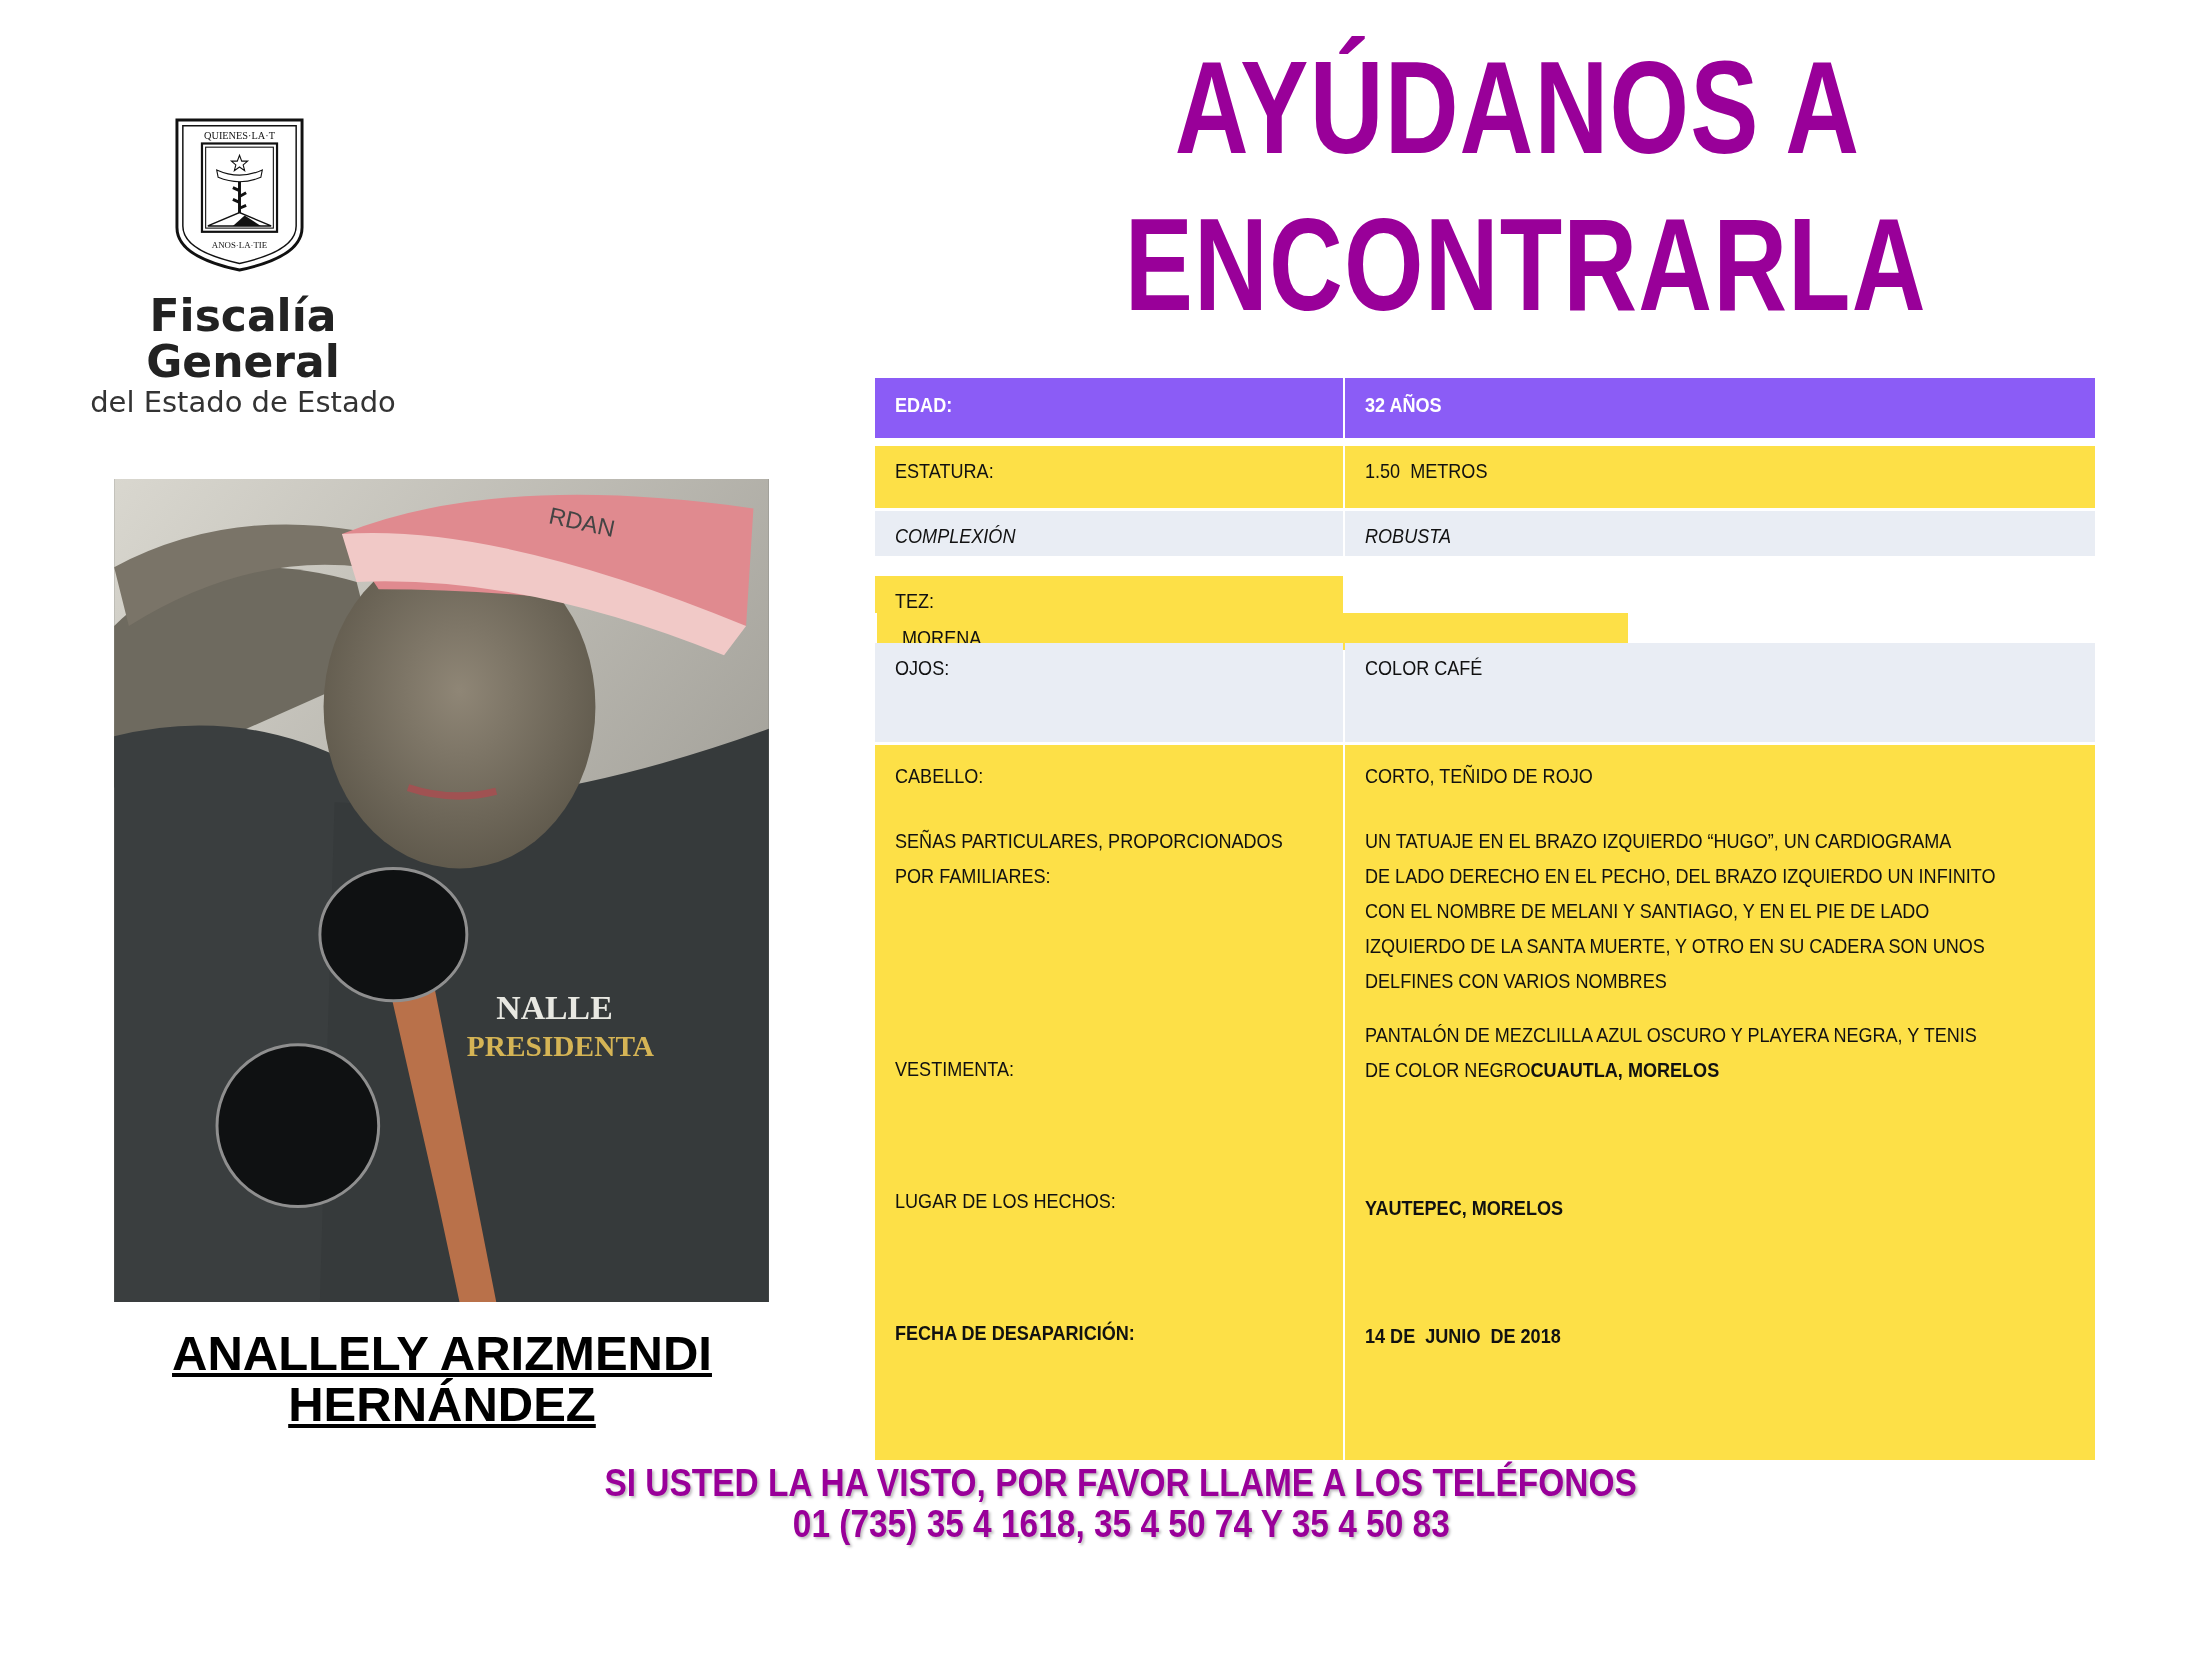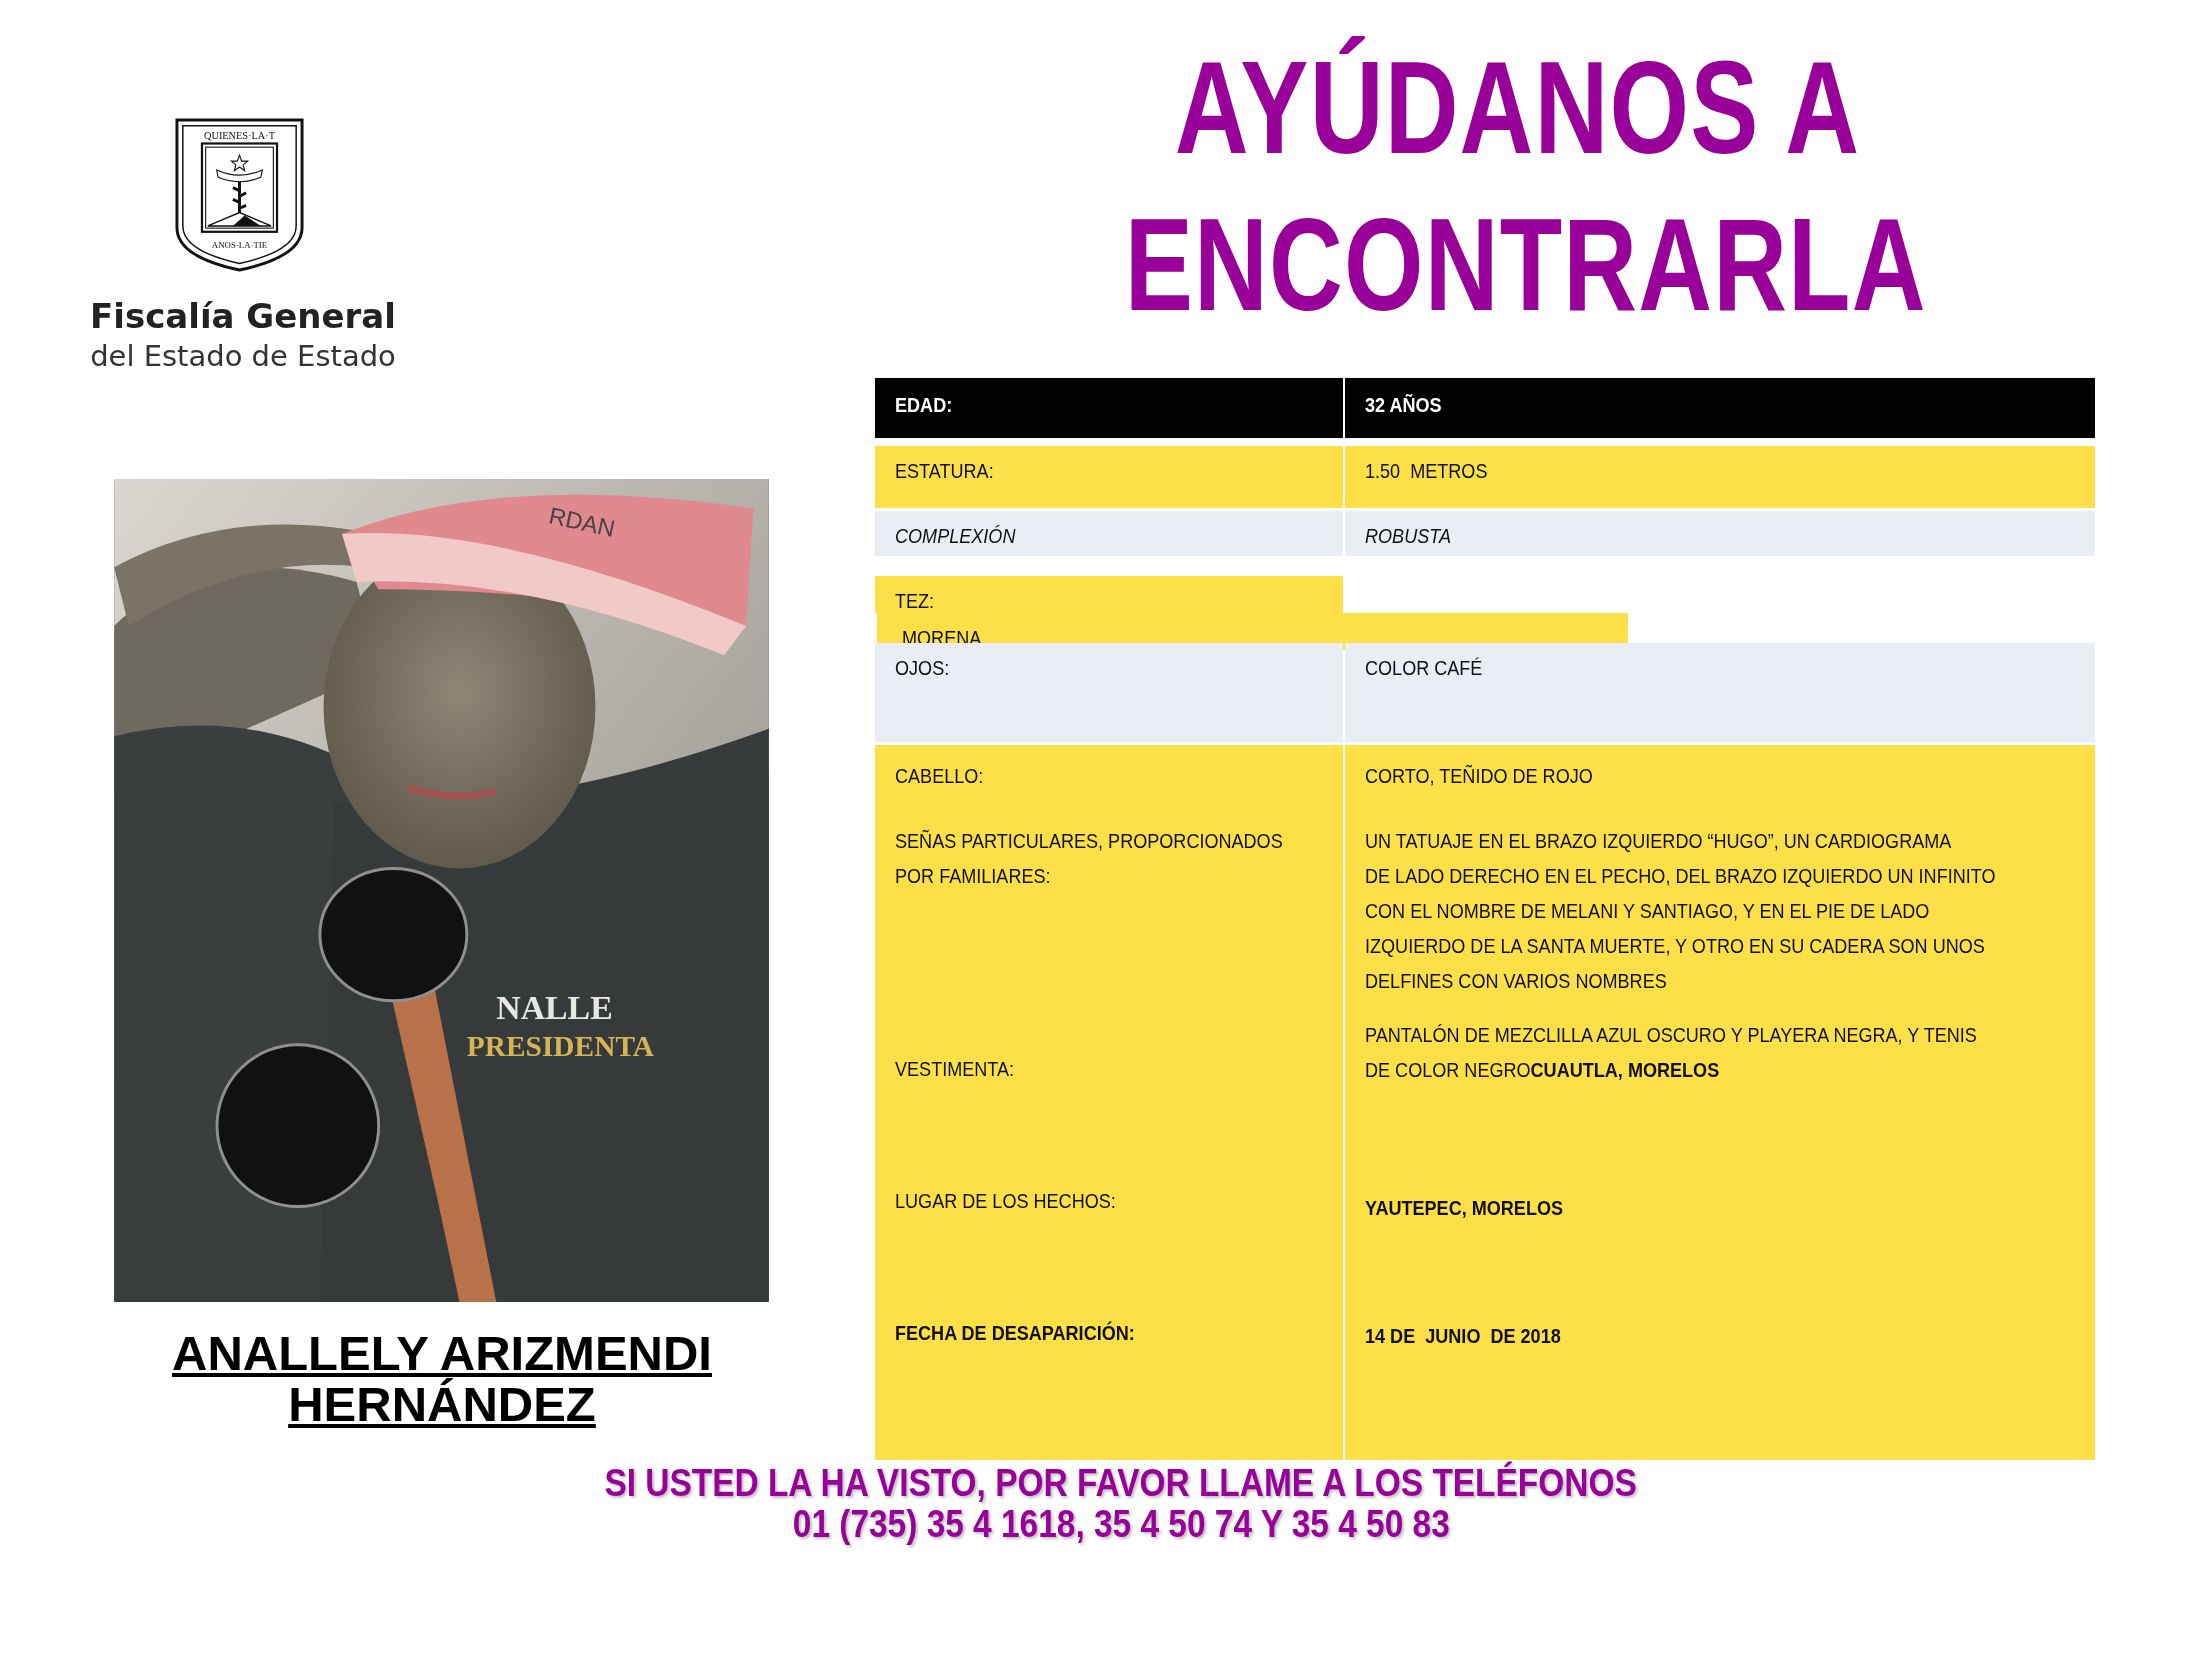--- a/index.html
+++ b/index.html
@@ -2,39 +2,39 @@
 <html style="font-size:11.8px"><head>
 <meta charset="utf-8">
 <style>
   html, body { margin:0; padding:0; }
   body { width:2205px; height:1654px; background:#ffffff; position:relative; overflow:hidden; font-family:"Liberation Sans", sans-serif; }
   .abs { position:absolute; }
 
   
   .shield { left:174px; top:117px; width:131px; height:156px; }
   .org-name { left:74px; top:293px; width:338px; text-align:center; color:#222; }
-  .org-name .l1 { font-family:"DejaVu Sans", sans-serif; font-weight:bold; font-size:34px; letter-spacing:0px; line-height:46px; }
+  .org-name .l1 { font-family:"DejaVu Sans", sans-serif; font-weight:bold; font-size:44px; letter-spacing:0px; line-height:46px; }
   .org-name .l2 { font-family:"DejaVu Sans", sans-serif; font-size:29px; line-height:34px; color:#333; }
 
   
   .title { left:1014px; top:29px; width:1007px; text-align:center; color:#990099; font-family:"Liberation Sans", sans-serif; font-weight:bold; font-size:131px; line-height:157px; transform:scaleX(0.78); transform-origin:center top; letter-spacing:1.5px; }
 
   
   .photo { left:114px; top:479px; width:655px; height:823px; overflow:hidden; background:#3b3f40; }
 
   
   .person-name { left:125px; top:1328px; width:634px; text-align:center; font-weight:bold; font-size:49px; line-height:51px; color:#000;text-decoration:underline; }
 
   
   .info-table { left:875px; top:378px; width:1220px; }
   .row { position:absolute; left:0; width:1220px; display:flex; }
   .cell { box-sizing:border-box; padding:13.2px 0 0 20px; font-family:"Liberation Sans Narrow","Liberation Sans", sans-serif; font-size:21px; color:#111; }
   .cell.c1 { width:468px; }
   .cell.c2 { width:751px; margin-left:2.2px; }
-  .row.hdr .cell { background:#000000; color:#fff; font-weight:bold; padding-top:14.7px; }
+  .row.hdr .cell { background:#8b5cf6; color:#fff; font-weight:bold; padding-top:14.7px; }
   .row.dark .cell { background:#fde047; }
   .row.light .cell { background:#e9edf4; }
   .narrow { display:inline-block; transform:scaleX(0.86); transform-origin:left top; white-space:nowrap; }
   .line { line-height:35px; white-space:nowrap; }
   .bold { font-weight:bold; }
 
   
   .footer { left:294px; top:1463px; width:1654px; text-align:center; color:#990099; font-weight:bold; font-size:38px; line-height:41px; text-shadow:2.2px 2.2px 2.9px rgba(0,0,0,0.25); }
   .footer span { display:inline-block; transform:scaleX(0.88); }
 </style>

